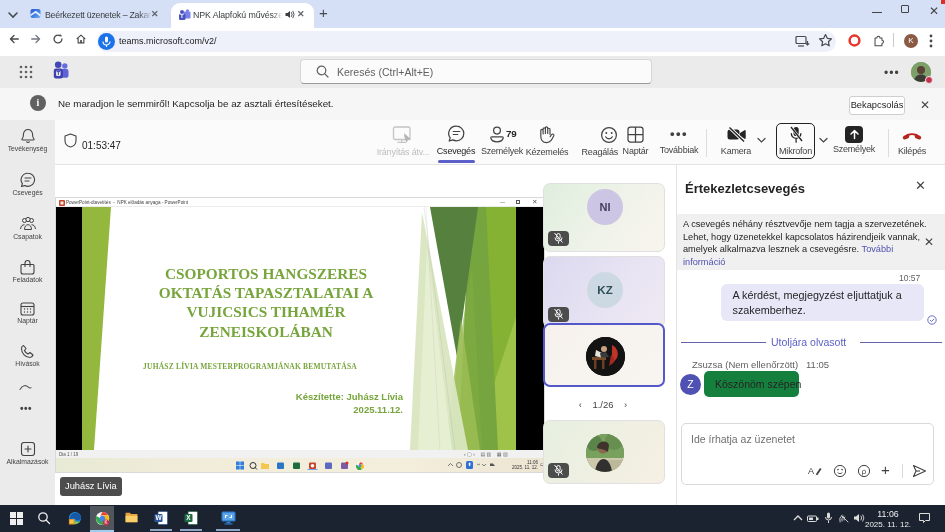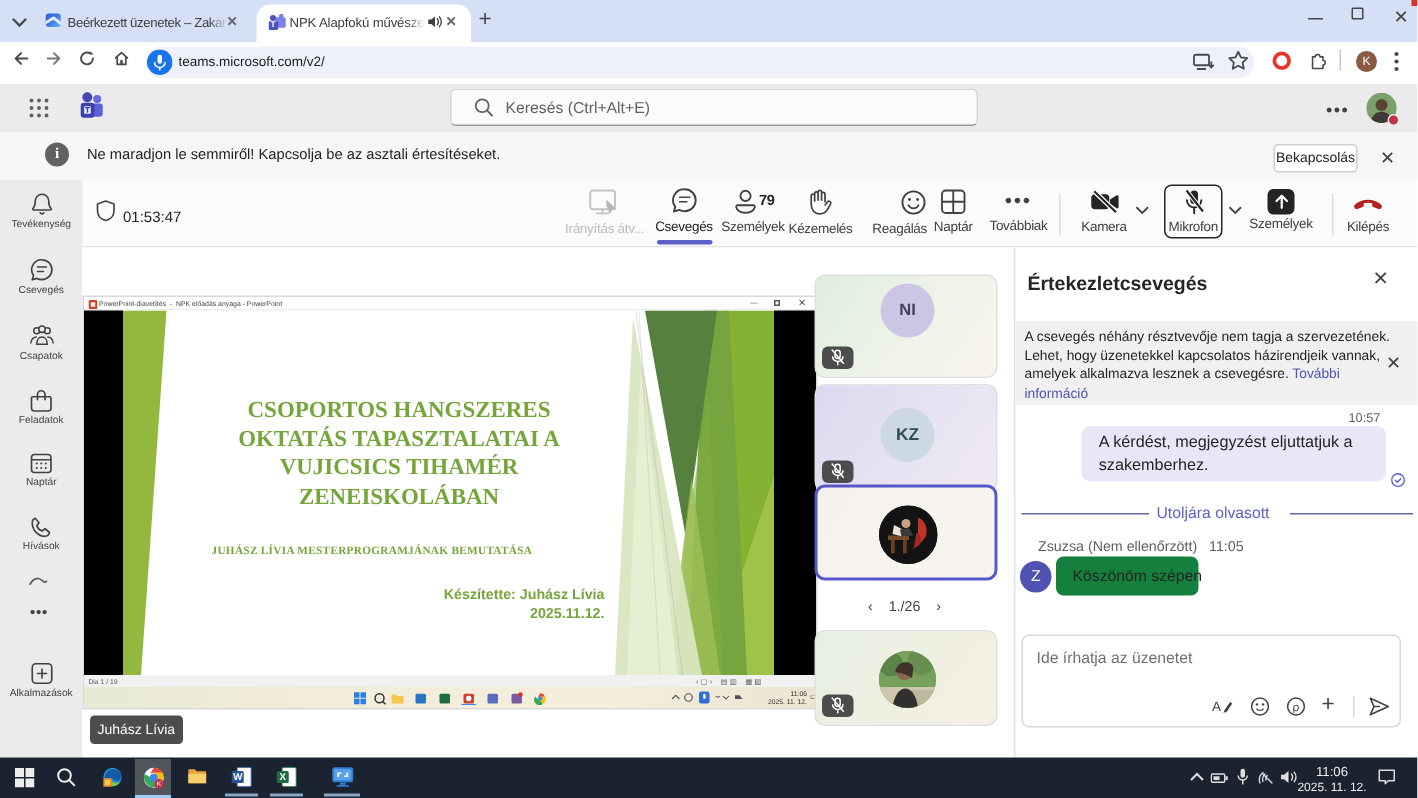--- a/index.html
+++ b/index.html
@@ -382,21 +382,21 @@
           <polygon points="30,0 78,0 57,150" fill="#55803d"></polygon>
           <polygon points="57,150 72,60 82,243 50,243" fill="#82ad43" opacity="0.6"></polygon>
           <polygon points="45,243 61,112 80,243" fill="#9cbe55" opacity="0.85"></polygon>
           <polygon points="22,5 68,243 10,243" fill="#d9e6c0" opacity="0.95"></polygon>
           <polygon points="27,40 52,243 18,243" fill="#e7efd4" opacity="0.9"></polygon>
           <line x1="24" y1="0" x2="55" y2="243" stroke="#9a9a9a" stroke-width="0.35" opacity="0.6"></line>
           <line x1="40" y1="243" x2="26" y2="0" stroke="#9a9a9a" stroke-width="0.3" opacity="0.5"></line>
         </svg>
 
         <div class="abs" style="left:85px;top:57px;width:250px;text-align:center;font-family:'Liberation Serif',serif;font-weight:bold;color:#76a53b;font-size:15.3px;line-height:19.2px;letter-spacing:0px;white-space:nowrap">CSOPORTOS HANGSZERES<br>OKTATÁS TAPASZTALATAI A<br>VUJICSICS TIHAMÉR<br>ZENEISKOLÁBAN</div>
-        <div class="abs" style="left:85px;top:155px;width:250px;text-align:left;font-family:'Liberation Serif',serif;font-weight:bold;color:#76a53b;font-size:7.5px;letter-spacing:0.2px;white-space:nowrap">JUHÁSZ LÍVIA MESTERPROGRAMJÁNAK BEMUTATÁSA</div>
+        <div class="abs" style="left:69px;top:155px;width:250px;text-align:center;font-family:'Liberation Serif',serif;font-weight:bold;color:#76a53b;font-size:7.5px;letter-spacing:0.2px;white-space:nowrap">JUHÁSZ LÍVIA MESTERPROGRAMJÁNAK BEMUTATÁSA</div>
         <div class="abs" style="left:180px;top:183px;width:167px;text-align:right;color:#76a53b;font-size:9.5px;font-weight:bold;line-height:13px">Készítette: Juhász Lívia<br>2025.11.12.</div>
       </div>
       <div class="abs" id="ppt-status">
         <div class="abs" style="left:3px;top:1.5px">Dia 1 / 19</div>
         <div class="abs" style="left:408px;top:1px;color:#666;font-size:5px">‹  ▢  ›&nbsp;&nbsp;&nbsp;&nbsp;▤  ▥&nbsp;&nbsp;&nbsp;&nbsp;▦  ▧</div>
       </div>
       <div class="abs" id="ppt-taskbar">
 
         <svg class="abs" style="left:180px;top:2.5px" width="130" height="9" viewBox="0 0 130 9">
           <g>

